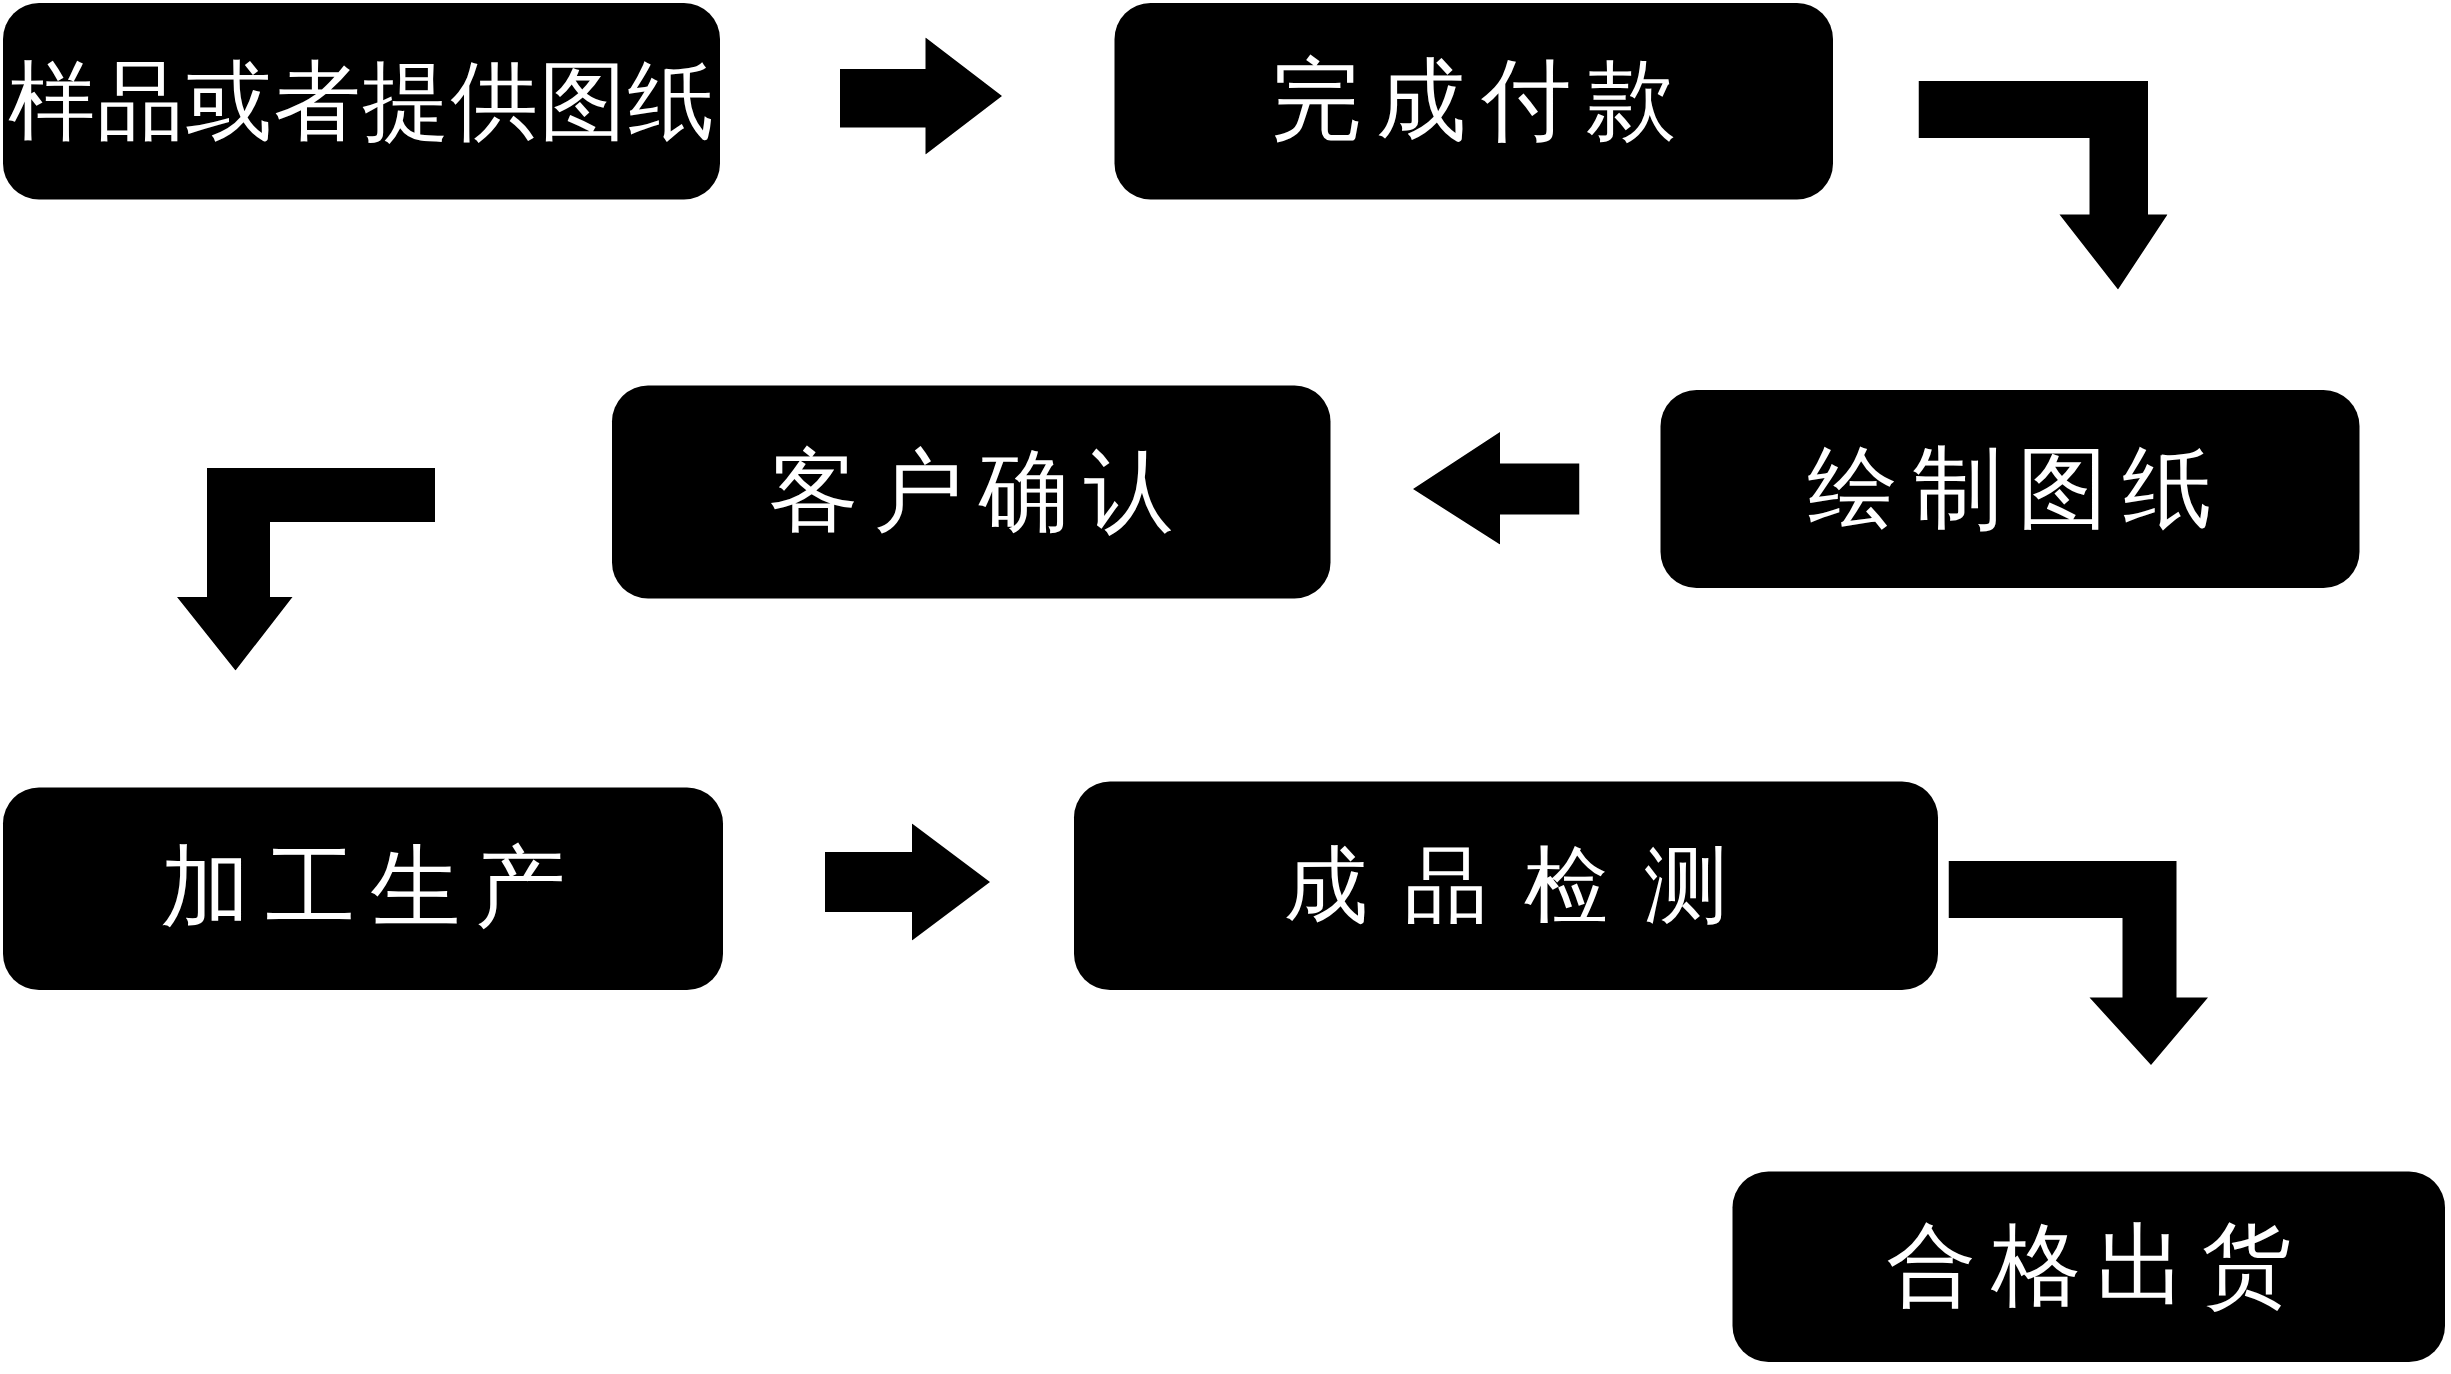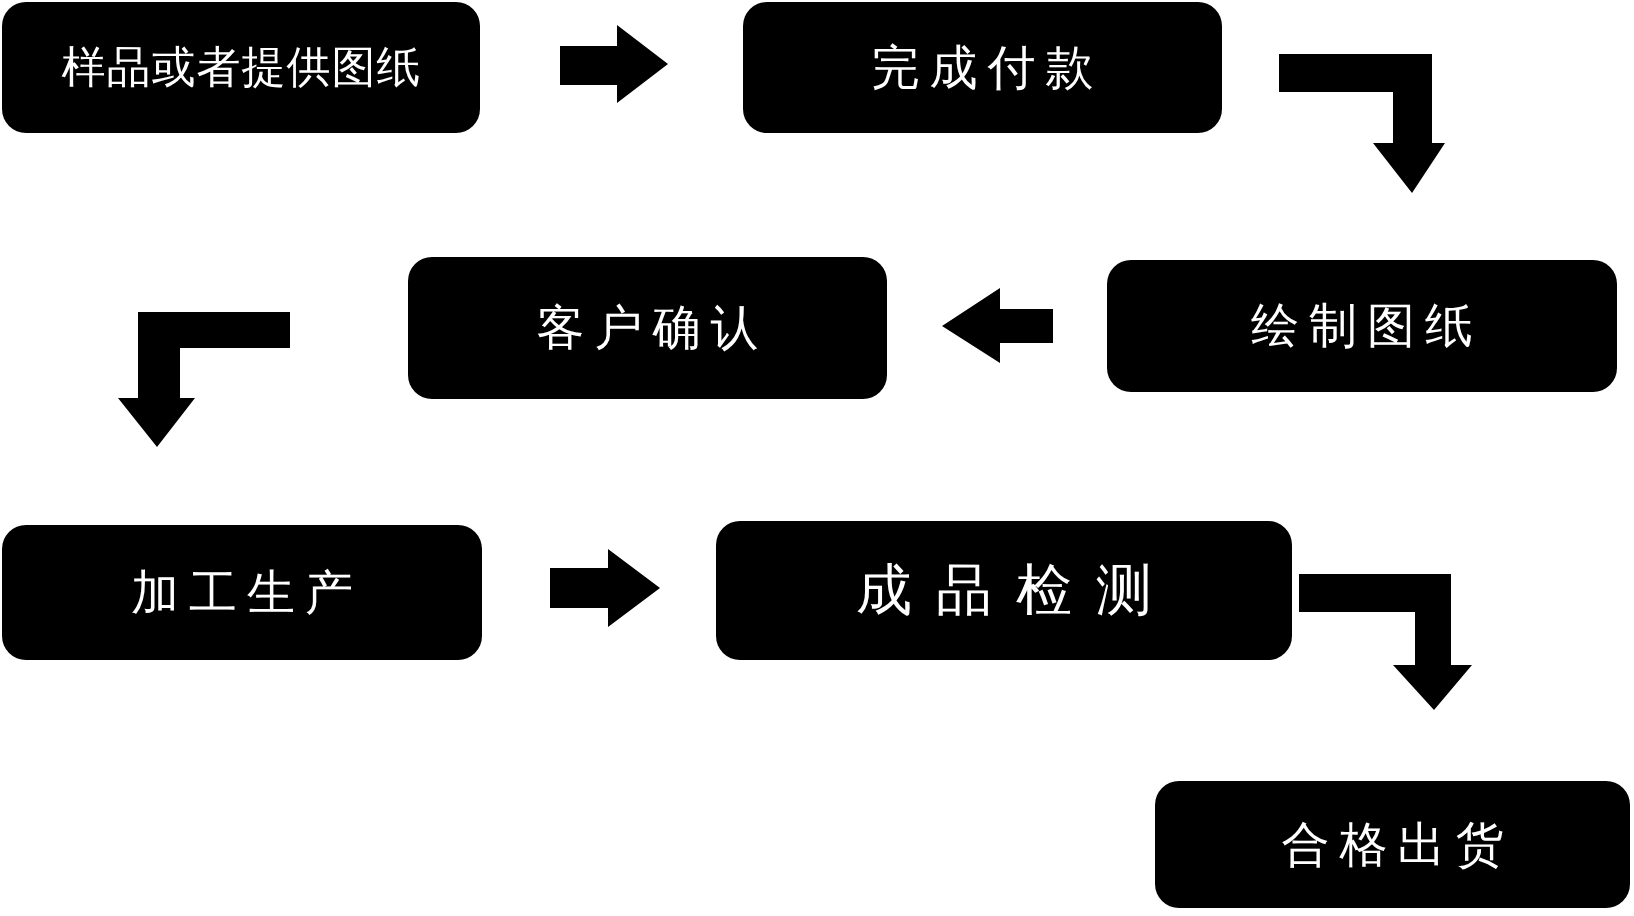--- a/index.html
+++ b/index.html
@@ -24,27 +24,27 @@
     justify-content: center;
     box-sizing: border-box;
   }
   .node span {
     color: #ffffff;
     font-weight: 500;
     white-space: nowrap;
   }
   
   .node-wide span {
-    font-size: 44px;
+    font-size: 58px;
     letter-spacing: 1px;
     margin-right: -1px;
   }
   
   .node-std span {
-    font-size: 48px;
+    font-size: 60px;
     letter-spacing: 10px;
     margin-right: -10px;
   }
   
   .node-loose span {
     font-size: 56px;
     letter-spacing: 24px;
     margin-right: -24px;
   }
   .arrow {
@@ -52,21 +52,21 @@
     display: block;
   }
   .arrow polygon {
     fill: #000000;
   }
 
   
   #node-sample          { left: 2px;    top: 2px;   width: 478px; height: 131px; }
   #node-payment         { left: 743px;  top: 2px;   width: 479px; height: 131px; }
   #node-customer        { left: 408px;  top: 257px; width: 479px; height: 142px; }
-  #node-drawing         { left: 1107px; top: 260px; width: 510px; height: 132px; }
+  #node-drawing         { left: 1107px; top: 260px; width: 466px; height: 132px; }
   #node-production      { left: 2px;    top: 525px; width: 480px; height: 135px; text-align: right; }
   #node-inspection      { left: 716px;  top: 521px; width: 576px; height: 139px; }
   #node-shipment        { left: 1155px; top: 781px; width: 475px; height: 127px; }
 
   
   #arrow-1 { left: 560px;  top: 25px;  }
   #arrow-2 { left: 1279px; top: 54px;  }
   #arrow-3 { left: 942px;  top: 288px; }
   #arrow-4 { left: 118px;  top: 312px; }
   #arrow-5 { left: 550px;  top: 549px; }

